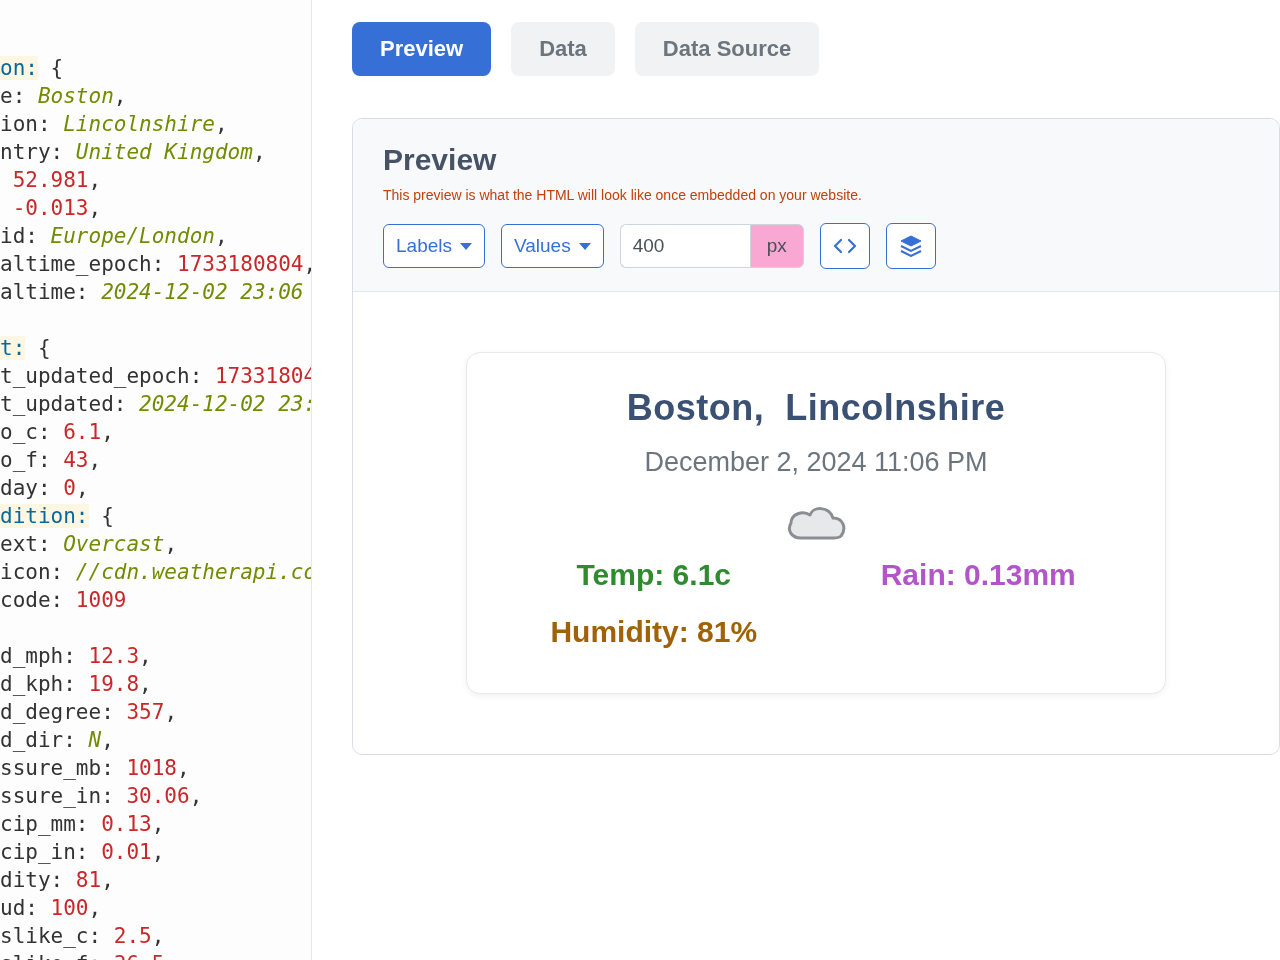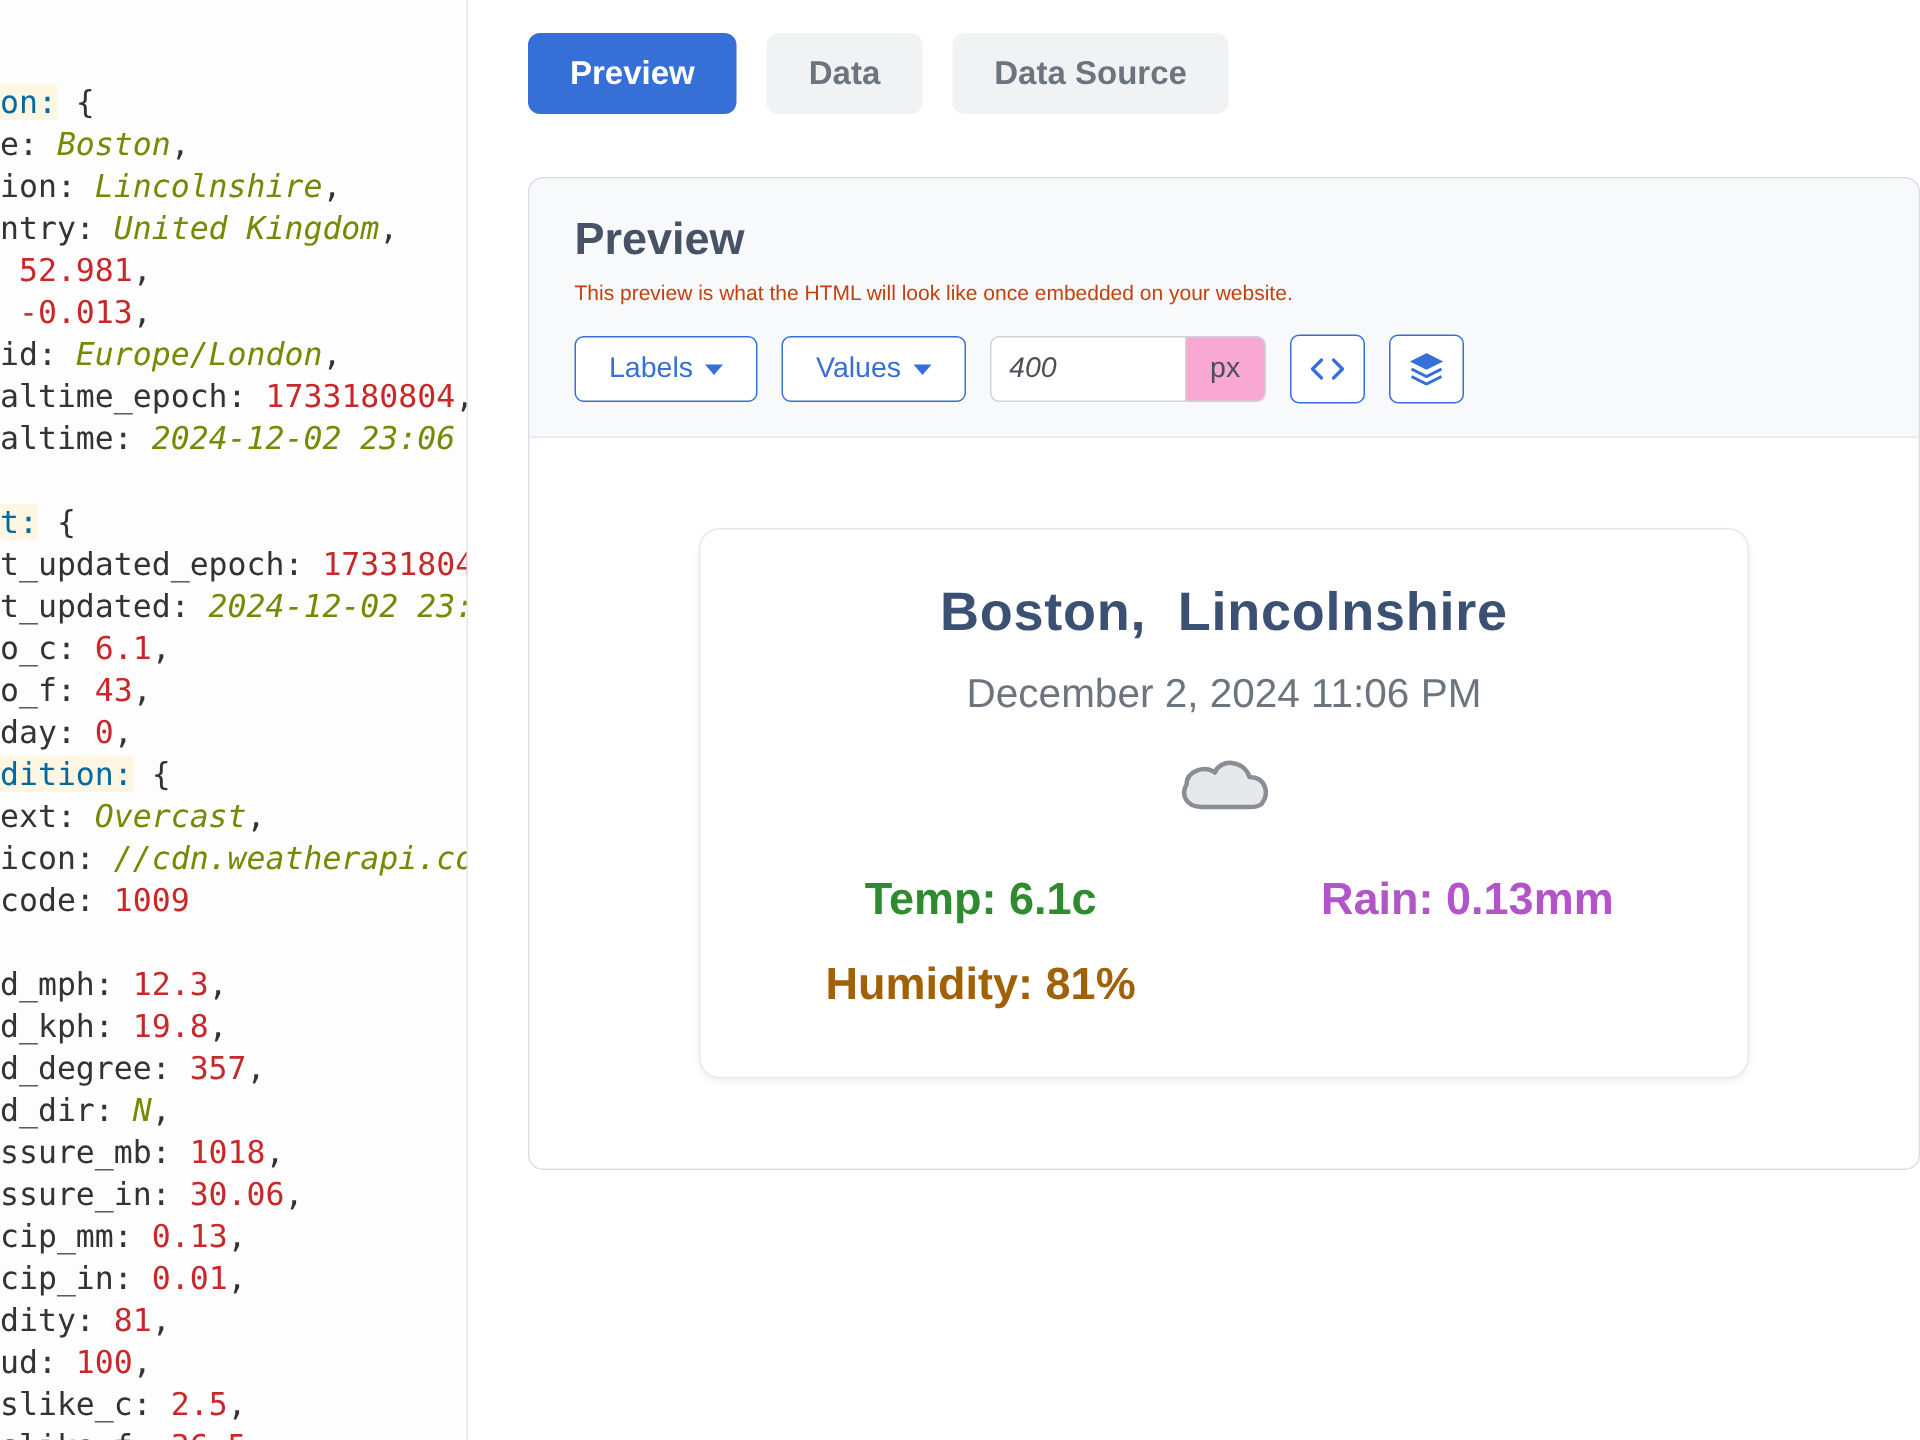--- a/index.html
+++ b/index.html
@@ -89,21 +89,21 @@
     align-items: center;
     gap: 16px;
   }
   .btn-outline {
     display: inline-flex;
     align-items: center;
     gap: 8px;
     border: 1.5px solid #3670d6;
     color: #3670d6;
     background: #fff;
-    padding: 10px 22px;
+    padding: 10px 12px;
     border-radius: 6px;
     font-size: 19px;
     cursor: pointer;
   }
   .chev-down {
     width: 0; height: 0;
     border-left: 6px solid transparent;
     border-right: 6px solid transparent;
     border-top: 7px solid #3670d6;
   }
@@ -113,21 +113,20 @@
   }
   .width-input {
     width: 130px;
     padding: 10px 12px;
     font-size: 19px;
     border: 1px solid #ced4da;
     border-right: none;
     border-radius: 6px 0 0 6px;
     color: #495057;
     background: #fff;
-    font-style: italic;
   }
   .input-addon {
     display: flex;
     align-items: center;
     padding: 0 16px;
     background: #f9a8d4;
     border: 1px solid #ced4da;
     border-radius: 0 6px 6px 0;
     font-size: 19px;
     color: #495057;
@@ -174,21 +173,21 @@
     margin-top: 18px;
     font-size: 27px;
     color: #6c757d;
   }
   .wc-icon {
     margin-top: 20px;
     display: flex;
     justify-content: center;
   }
   .wc-grid {
-    margin-top: 35px;
+    margin-top: 10px;
     display: grid;
     grid-template-columns: 1fr 1fr;
     row-gap: 22px;
     column-gap: 20px;
     gap: 23px;
   }
   .wc-stat {
     font-size: 30px;
     font-weight: 700;
   }

